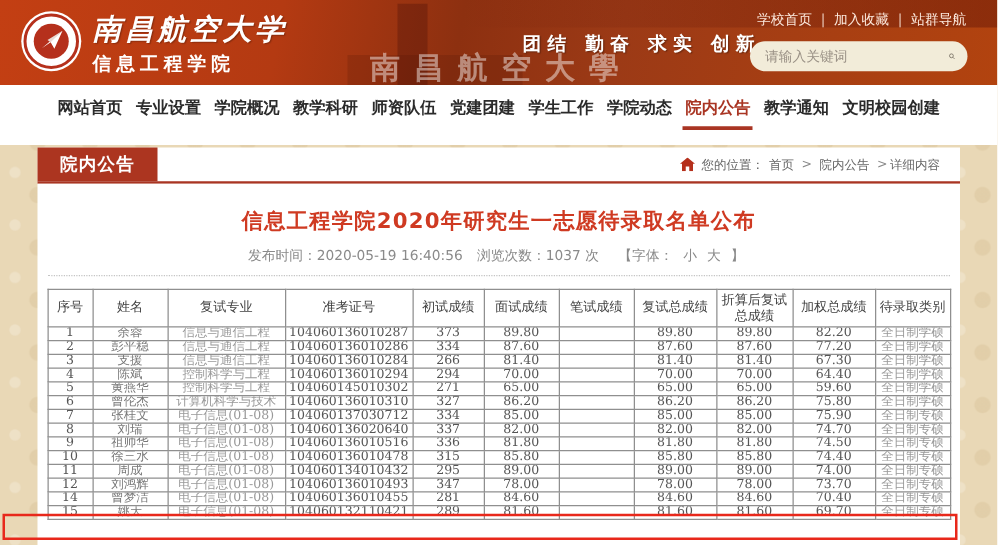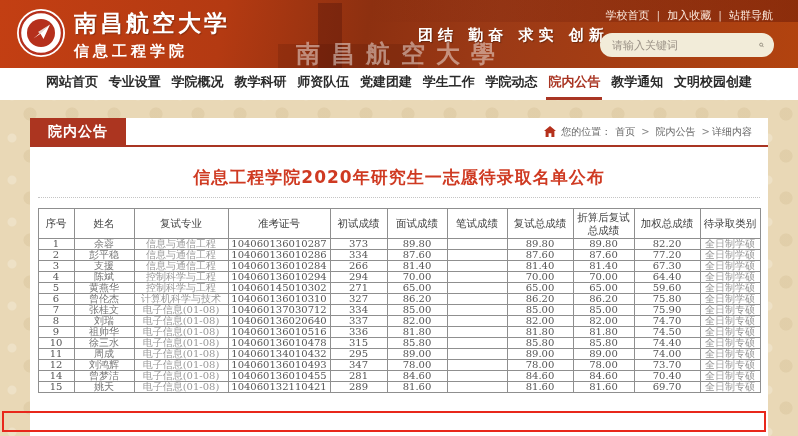--- a/index.html
+++ b/index.html
@@ -13,36 +13,36 @@
   .hdr{position:absolute;top:0;left:0;width:798px;height:68px;overflow:hidden;
     background:linear-gradient(100deg,#c33f13 0%,#b43a12 28%,#8d3010 46%,#9c3a16 62%,#b2430f 100%);}
   .hdr-dark-top{position:absolute;top:0;right:0;width:430px;height:22px;
     background:linear-gradient(90deg,transparent,rgba(80,10,5,.38));}
   .bldg-tower{position:absolute;left:318px;top:3px;width:24px;height:65px;background:rgba(70,15,8,.32);}
   .bldg-base{position:absolute;left:278px;top:44px;width:140px;height:24px;background:rgba(70,15,8,.18);}
   .bldg-callig{position:absolute;left:296px;bottom:-2px;color:#fff;opacity:.45;font-size:24px;
     font-weight:bold;letter-spacing:11px;white-space:nowrap;font-family:"DejaVu Serif",serif;}
   .logo{position:absolute;left:16px;top:8px;width:50px;height:50px;}
   .names{position:absolute;left:74px;top:8px;color:#fff;}
-  .uni-name{font-size:23px;font-weight:bold;letter-spacing:3px;
+  .uni-name{font-size:23px;font-weight:bold;font-style:italic;letter-spacing:3px;
     font-family:"DejaVu Serif",serif;text-shadow:1px 1px 1px rgba(0,0,0,.25);}
   .col-name{font-size:15px;font-weight:bold;letter-spacing:4px;margin-top:3px;}
   .motto{position:absolute;left:418px;top:26px;color:#fff;font-size:15px;font-weight:bold;
     letter-spacing:5px;text-shadow:1px 1px 1px rgba(0,0,0,.3);white-space:nowrap;}
   .top-links{position:absolute;right:25px;top:8px;color:#fce9dd;font-size:11px;white-space:nowrap;}
   .top-link{color:#fce9dd;text-decoration:none;cursor:pointer;}
   .tl-sep{margin:0 7px;opacity:.8;}
   .search{position:absolute;right:24px;top:33px;width:174px;height:24px;background:#f2ecd9;
     border-radius:12px;display:flex;align-items:center;padding:0 10px;box-sizing:border-box;}
   .search input{flex:1;border:none;background:transparent;outline:none;font-size:11px;color:#555;
     font-family:"DejaVu Sans","Liberation Sans",sans-serif;}
   .search input::placeholder{color:#9a9186;}
   
-  .nav{position:absolute;top:68px;left:0;width:798px;height:32px;background:#fff;
-    display:flex;justify-content:space-between;align-items:flex-end;padding:0 44px;box-sizing:border-box;}
+  .nav{position:absolute;top:68px;left:0;width:798px;height:48px;background:#fff;
+    display:flex;justify-content:space-between;align-items:flex-start;padding:0 44px;box-sizing:border-box;}
   .nav-item{font-size:13px;font-weight:600;color:#2b2b2b;text-decoration:none;cursor:pointer;
     padding:9px 2px 6px;border-bottom:3px solid transparent;white-space:nowrap;}
   .nav-item.active{color:#a93523;border-bottom-color:#a93523;}
   
   .section-bar{position:absolute;top:118px;left:30px;width:738px;height:29px;background:#fff;
     border-bottom:2px solid #a93523;display:flex;align-items:center;box-sizing:border-box;}
   .section-tab{background:#ac3520;color:#fff;font-size:14px;font-weight:bold;height:100%;
     display:flex;align-items:center;padding:0 18px;letter-spacing:1px;}
   .crumbs{margin-left:auto;display:flex;align-items:center;font-size:10px;color:#666;
     padding-right:16px;white-space:nowrap;}
@@ -134,20 +134,25 @@
       <a class="crumb-link">首页</a>
       <span class="crumb-sep">&gt;</span>
       <a class="crumb-link">院内公告</a>
       <span class="crumb-sep">&gt;</span>
       <span>详细内容</span>
     </div>
   </div>
 
   <div class="panel">
     <div class="art-title">信息工程学院2020年研究生一志愿待录取名单公布</div>
+    <div class="art-meta">
+      <span>发布时间：2020-05-19 16:40:56</span>
+      <span>浏览次数：1037  次</span>
+      <span><span>【字体：</span><span class="fs-btn">小</span><span class="fs-btn">大</span><span>】</span></span>
+    </div>
     <hr class="dotline">
 
     <table class="res">
       <colgroup>
         <col style="width:36px">
           <col style="width:60px">
           <col style="width:94px">
           <col style="width:102px">
         <col style="width:57px">
           <col style="width:60px">

